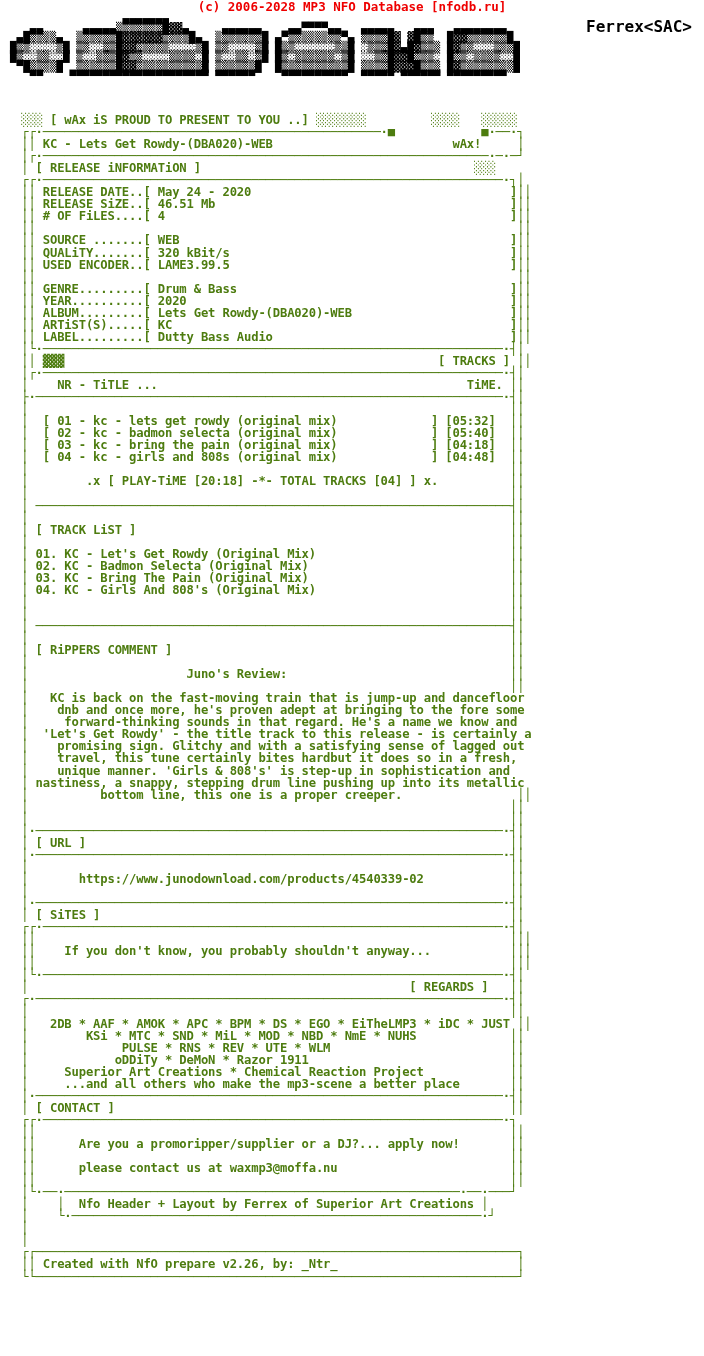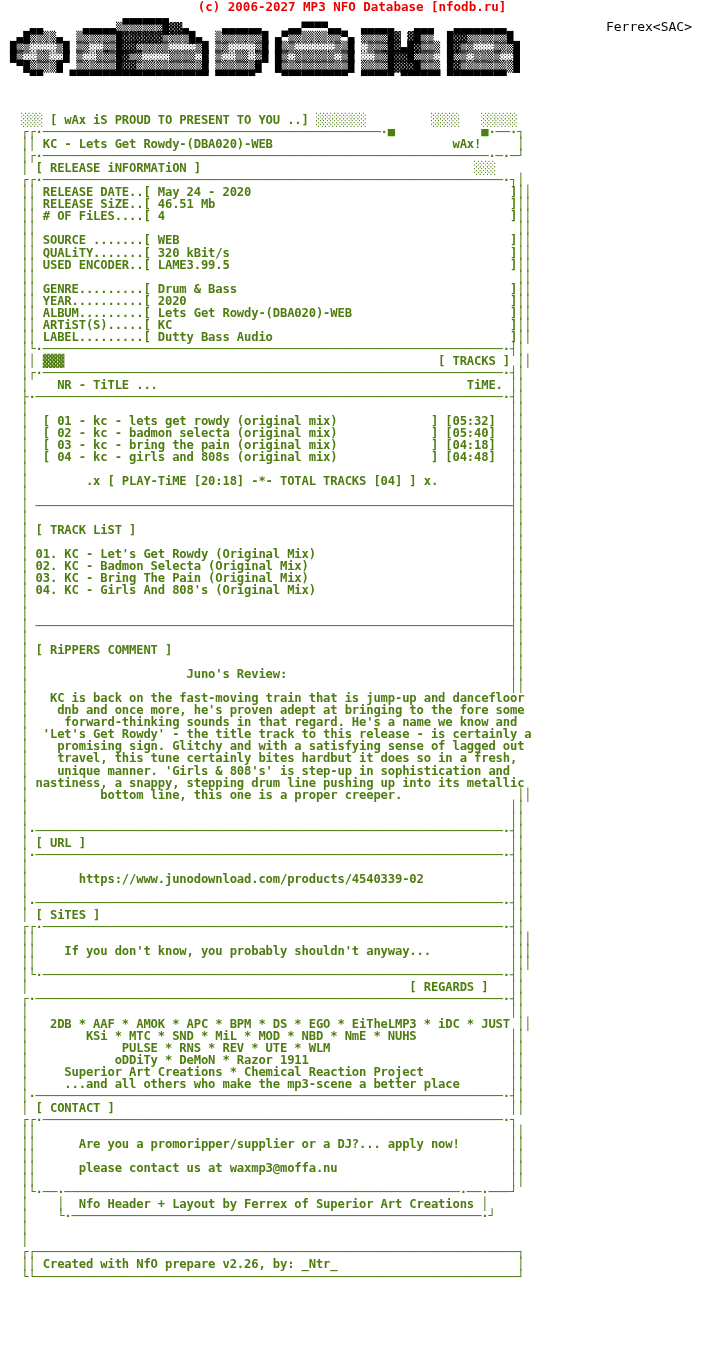--- a/index.html
+++ b/index.html
@@ -47,23 +47,23 @@
     font-size: 11px;
     line-height: 9.6px;
     letter-spacing: 0px;
     white-space: pre;
     color: #000;
   }
   .signature {
     position: absolute;
     top: 20px;
     right: 12px;
-    font-size: 13px;
+    font-size: 16px;
     line-height: 13px;
-    font-weight: normal;
+    font-weight: bold;
     white-space: pre;
   }
   
   .body-text {
     position: absolute;
     top: 114px;
     left: 14px;
     margin: 0;
     padding: 0;
     font-family: "DejaVu Sans Mono", monospace;
@@ -73,21 +73,21 @@
     white-space: pre;
     color: #4d7c0f;
     font-weight: bold;
   }
 </style>
 </head>
 <body>
 
 <div class="nfo">
 
-  <div class="copyright">(c) 2006-2027 MP3 NFO Database [nfodb.ru]</div>
+  <div class="copyright">(c) 2006-2028 MP3 NFO Database [nfodb.ru]</div>
 
   <div class="logo-wrap">
     <pre class="ascii">                 ▄▄▄▄▄▄▄                                                     
    ▄▄      ▄▄▄▄▄▒▒▒▒▒▒▒█▓▓▄     ▄▄▄▄▄▄    ▄▄▀▀▀▀▄▄   ▄▄▄▄▄   ▄▄▄   ▄▄▄▄▄▄▄▄   
  ▄█▒▒▒▒▄  ▒▒▒▒▒▒█▓▓▓▓▓▓▒▒▒▒█▄  ▒▒▒▒▒▒▒█ ▄▀▒▒▒▒▒▒▒▒▀▄ ▒▒▒▒█▓ ▓█▒▒  █▓▓▒▒▒▒▒▒█  
 █▒▒░░░░▒█ ▒▒░░▒▒█▓▓▒▒▒▒▒░░░░▒█ ▒▒░░░░▒█ █▒▒░░░░░░▒▒█ ░▒▒▒█▓▄█▓▒▒▒ █▓▒▒░░░▒▒▒█ 
 █▒░░▒▒░░█ ▒░░▒▒▒█▓▒▒░░░░▒▒▒▒░█ ▒░░▒▒░▒█ █▒░▒▒▒▒▒▒░▒█ ░░▒▒█▓▓█▒▒▒░ █▒▒░▒▒▒▒░░█ 
  ▀█▒▒▒▒█  ▒▒▒▒▒▒█▓▓▒▒▒▒▒▒▒▒▒▒█ ▒▒▒▒▒▒█  █▒▒▒▒▒▒▒▒▒▒█ ▒▒▒▒█▓▓▓█▒▒▒ █▓▒▒▒▒▒▒▒▒█ 
    ▀▀    ▀▀▀▀▀▀▀▀▀▀▀▀▀▀▀▀▀▀▀▀▀ ▀▀▀▀▀▀    ▀▀▀▀▀▀▀▀▀▀  ▀▀▀▀▀ ▀▀▀▀▀▀ ▀▀▀▀▀▀▀▀▀  </pre>
   </div>

